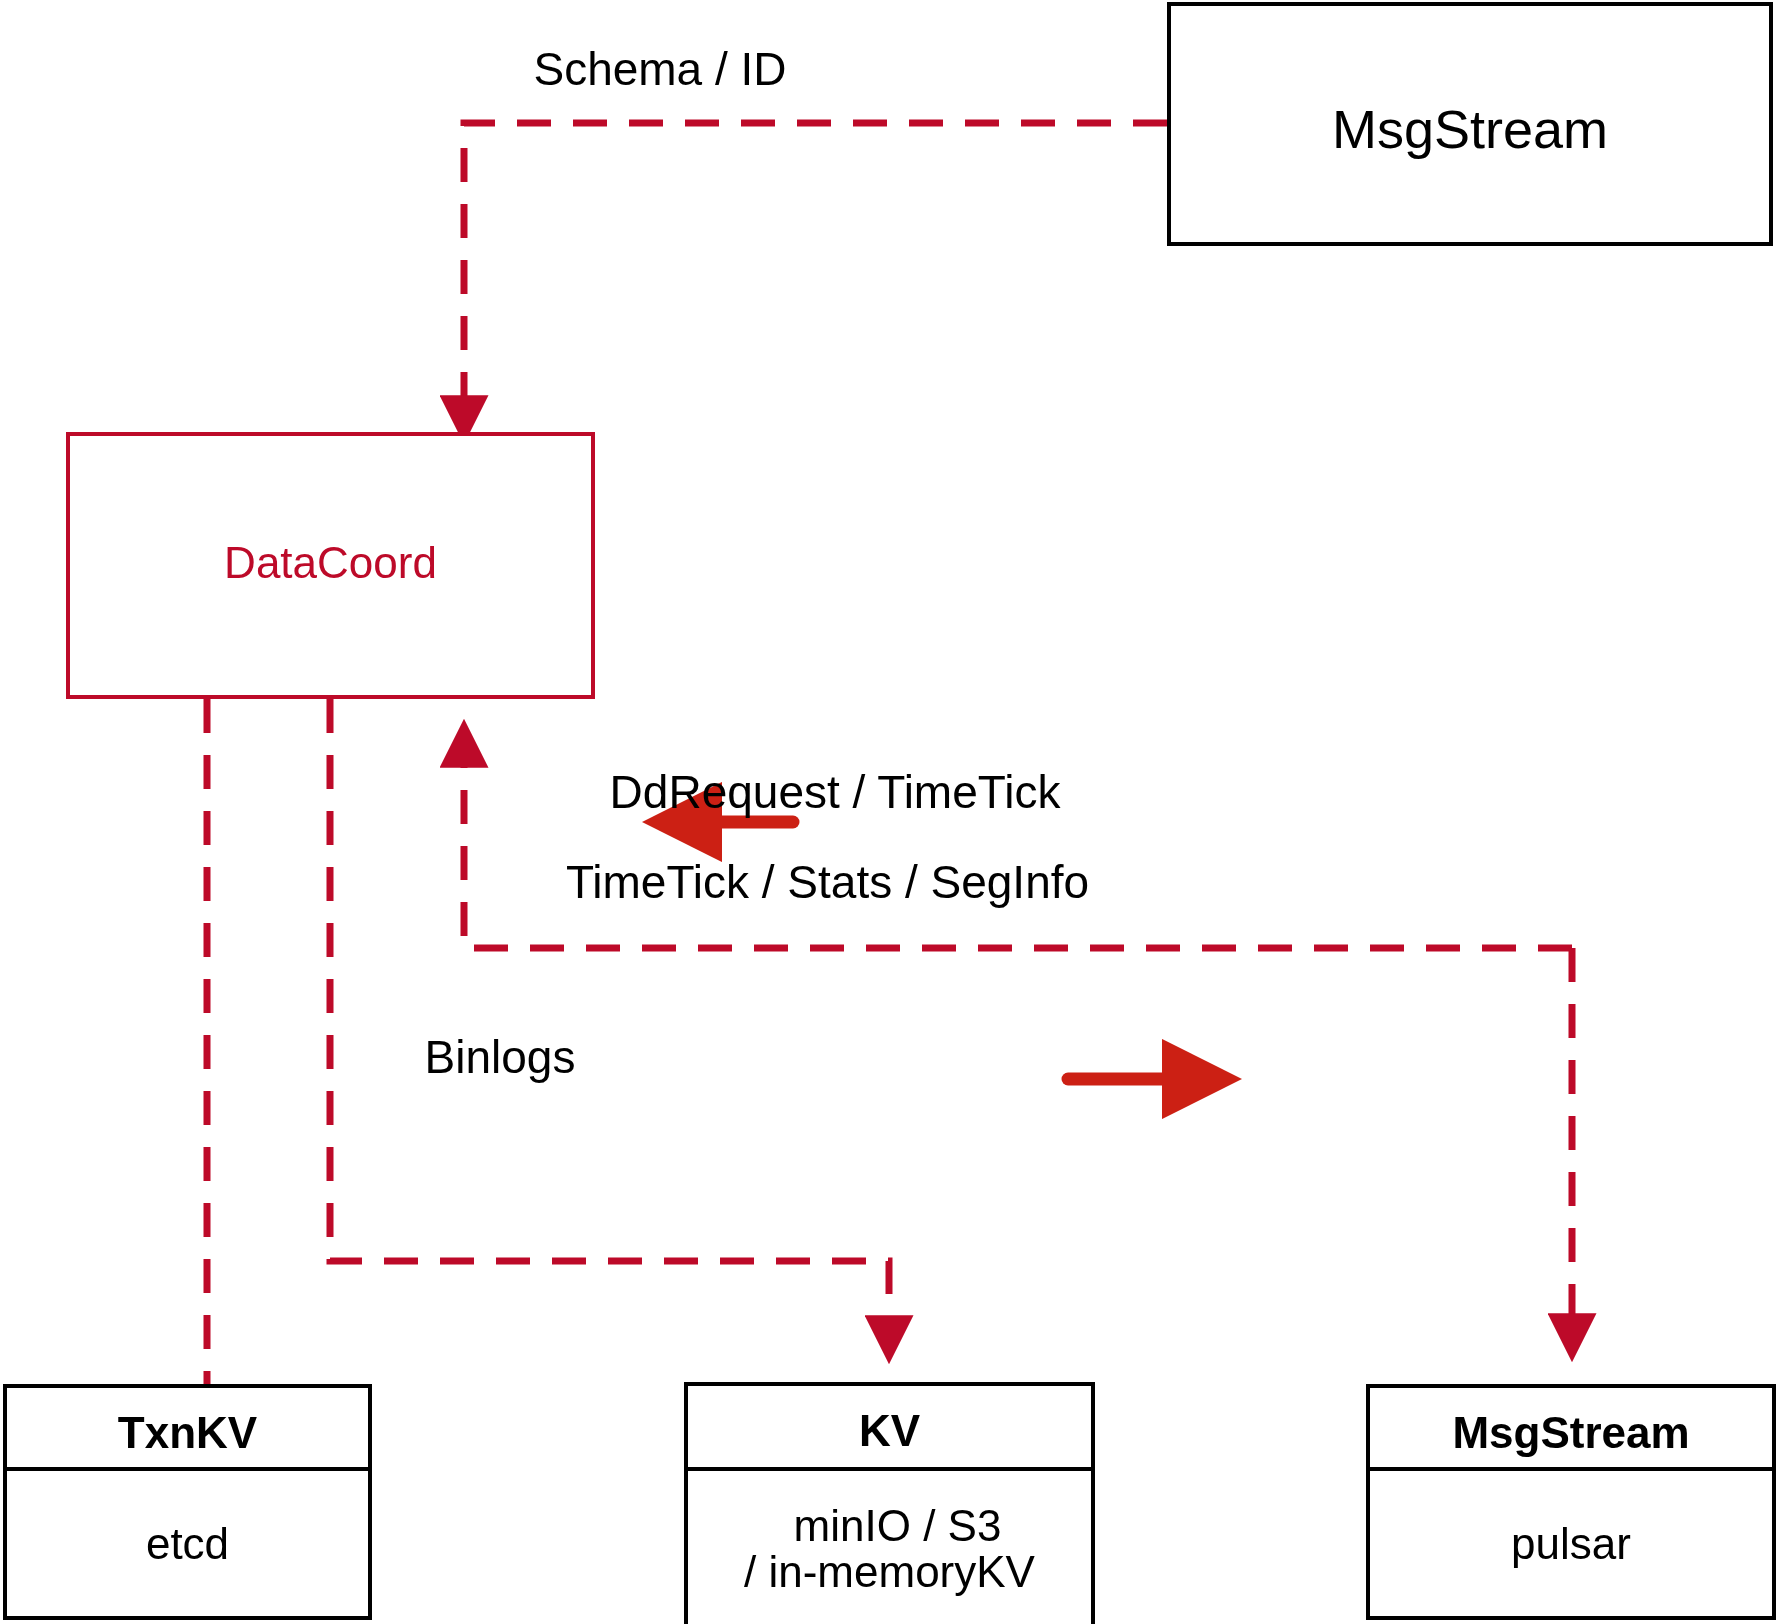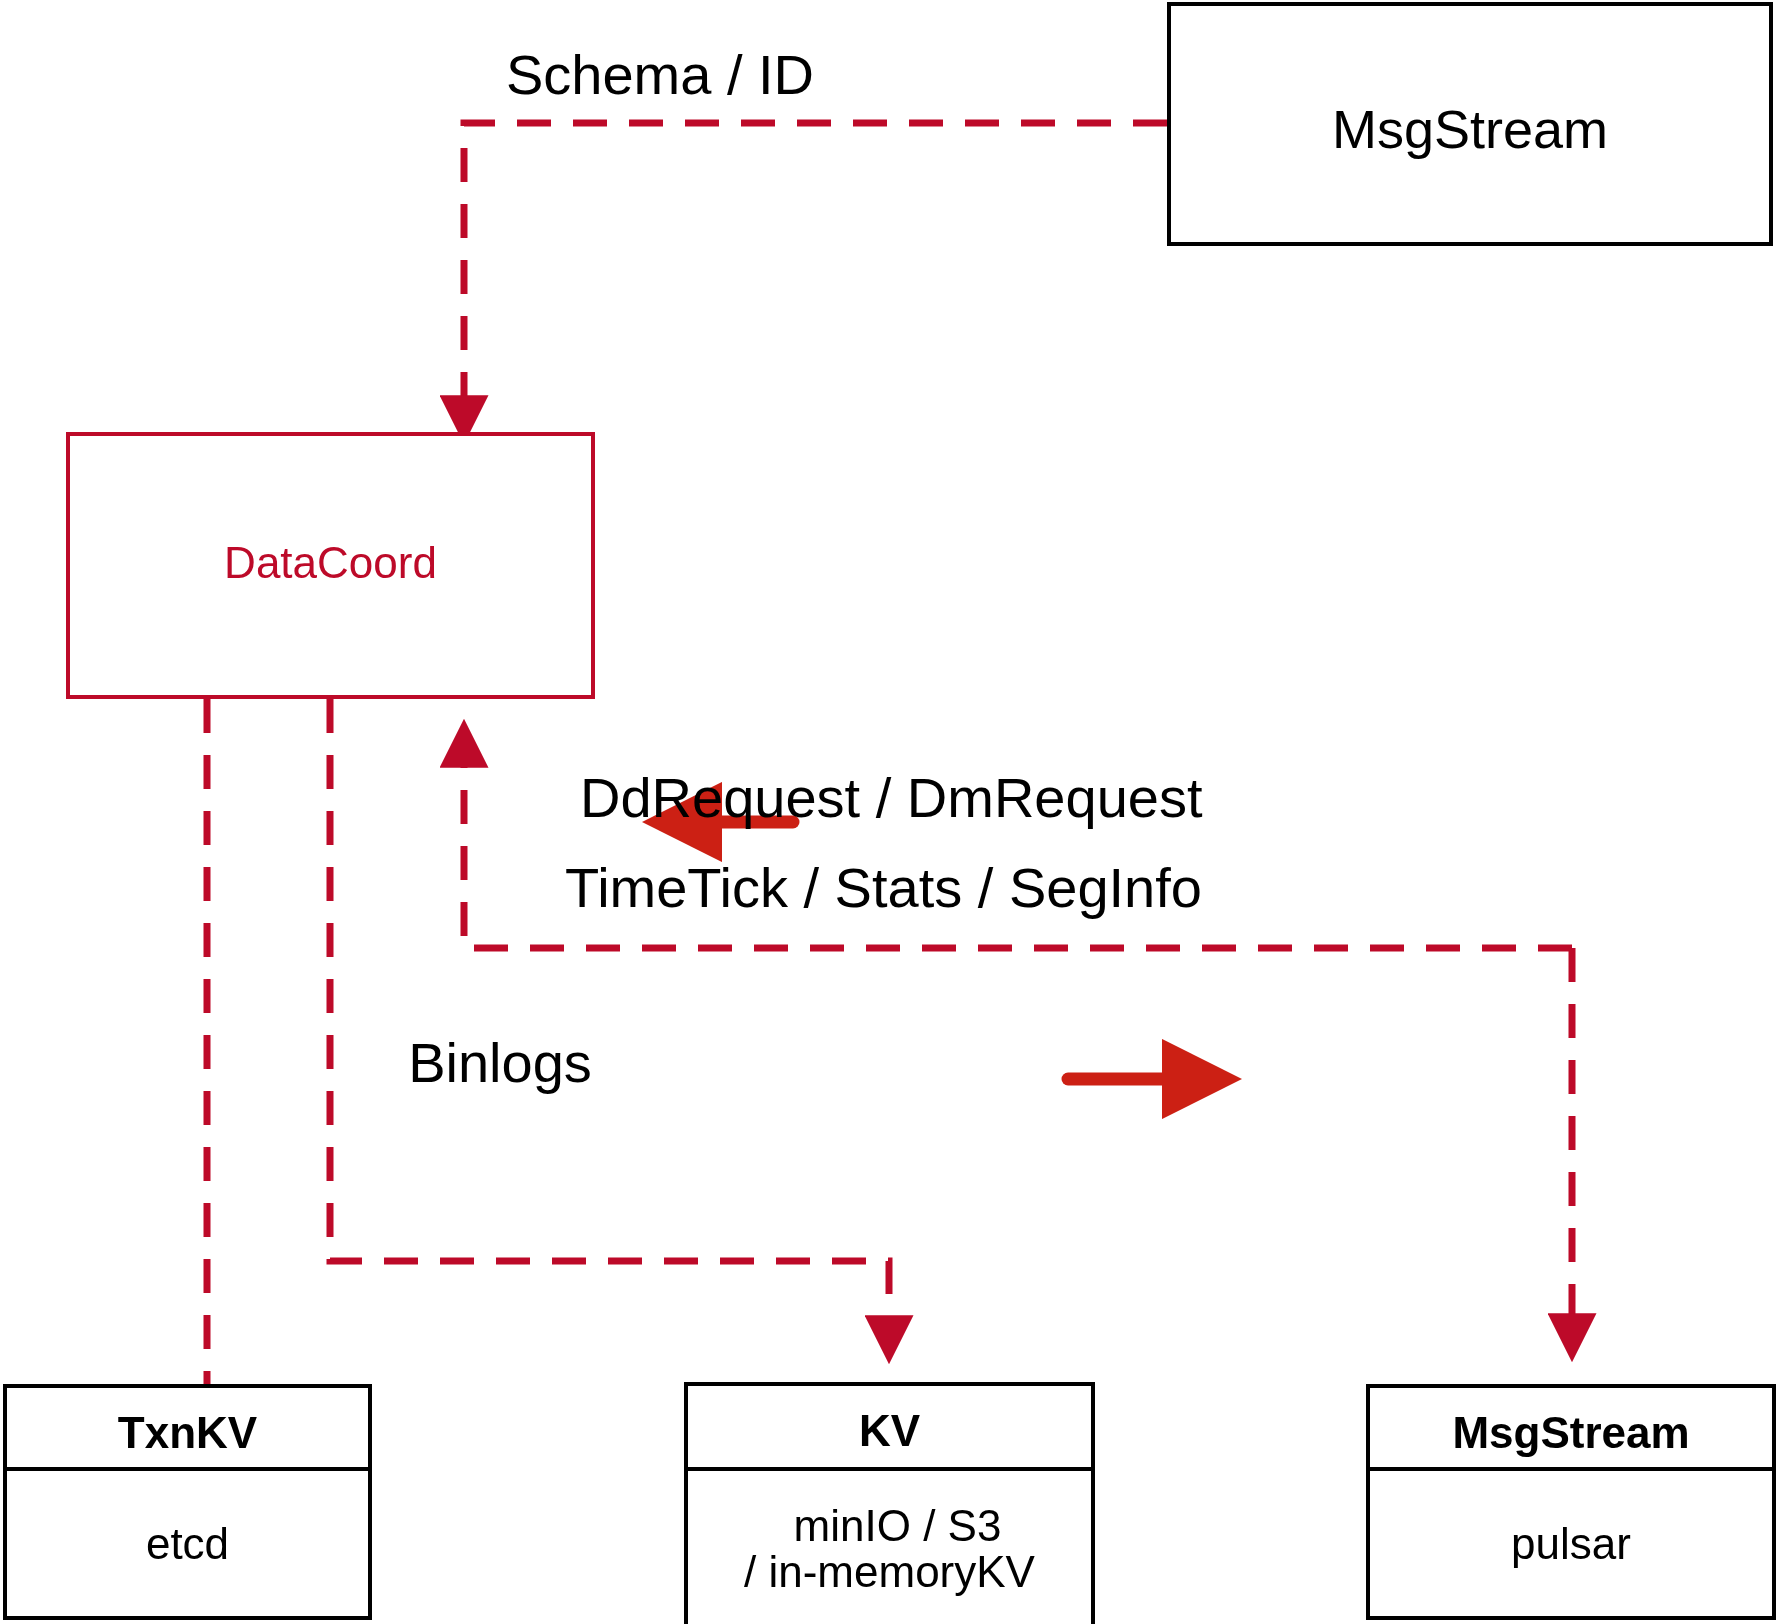--- a/index.html
+++ b/index.html
@@ -67,21 +67,21 @@
     left: 0;
     right: 0;
     text-align: center;
     font-size: 44px;
     color: #000000;
     line-height: 1.25;
     white-space: nowrap;
   }
   .edge-label {
     position: absolute;
-    font-size: 56px;
+    font-size: 46px;
     color: #000000;
     white-space: nowrap;
     text-align: center;
   }
 </style>
 </head>
 <body>
 
 <div id="diagram-root">
 
@@ -143,19 +143,19 @@
   </div>
 
   <div class="node-box black-box" style="left:1366px; top:1384px; width:410px; height:236px;">
     <div class="node-title title-bold" style="top:20px;">MsgStream</div>
     <div class="section-divider" style="top:79px;"></div>
     <div class="sub-text" style="top:128px;">pulsar</div>
   </div>
 
   <div class="edge-label" style="left:410px; top:42px; width:500px;">Schema / ID</div>
 
-  <div class="edge-label" style="left:580px; top:765px; width:510px;">DdRequest / DmRequest</div>
+  <div class="edge-label" style="left:580px; top:765px; width:510px;">DdRequest / TimeTick</div>
 
   <div class="edge-label" style="left:565px; top:855px; width:525px;">TimeTick / Stats / SegInfo</div>
 
   <div class="edge-label" style="left:355px; top:1030px; width:290px;">Binlogs</div>
 
 </div>
 
 </body></html>

